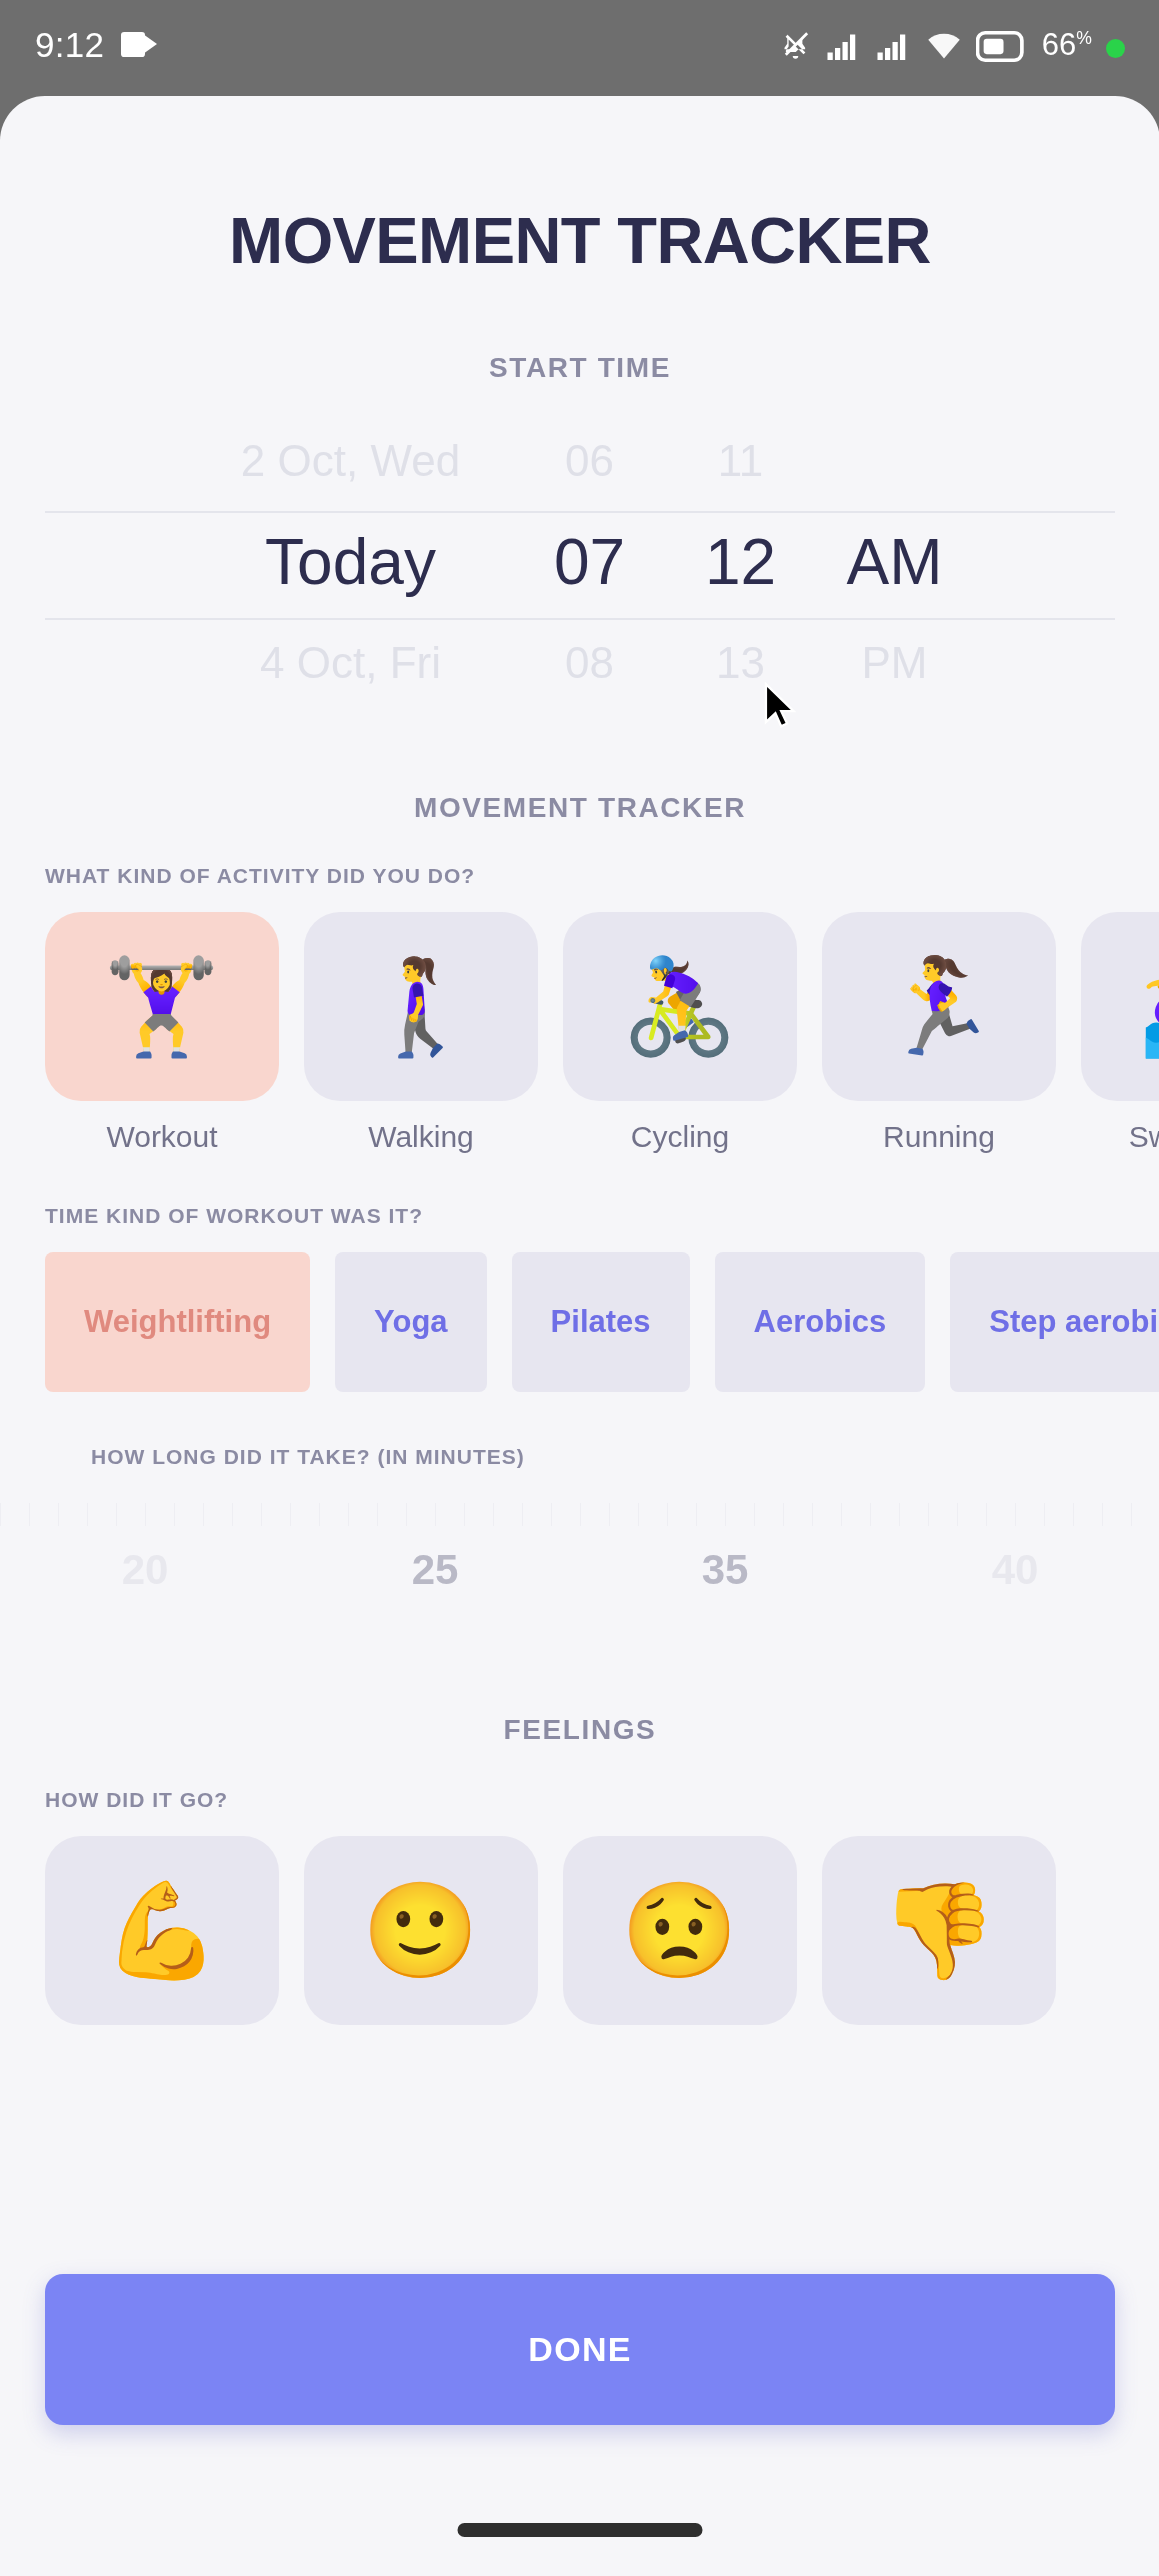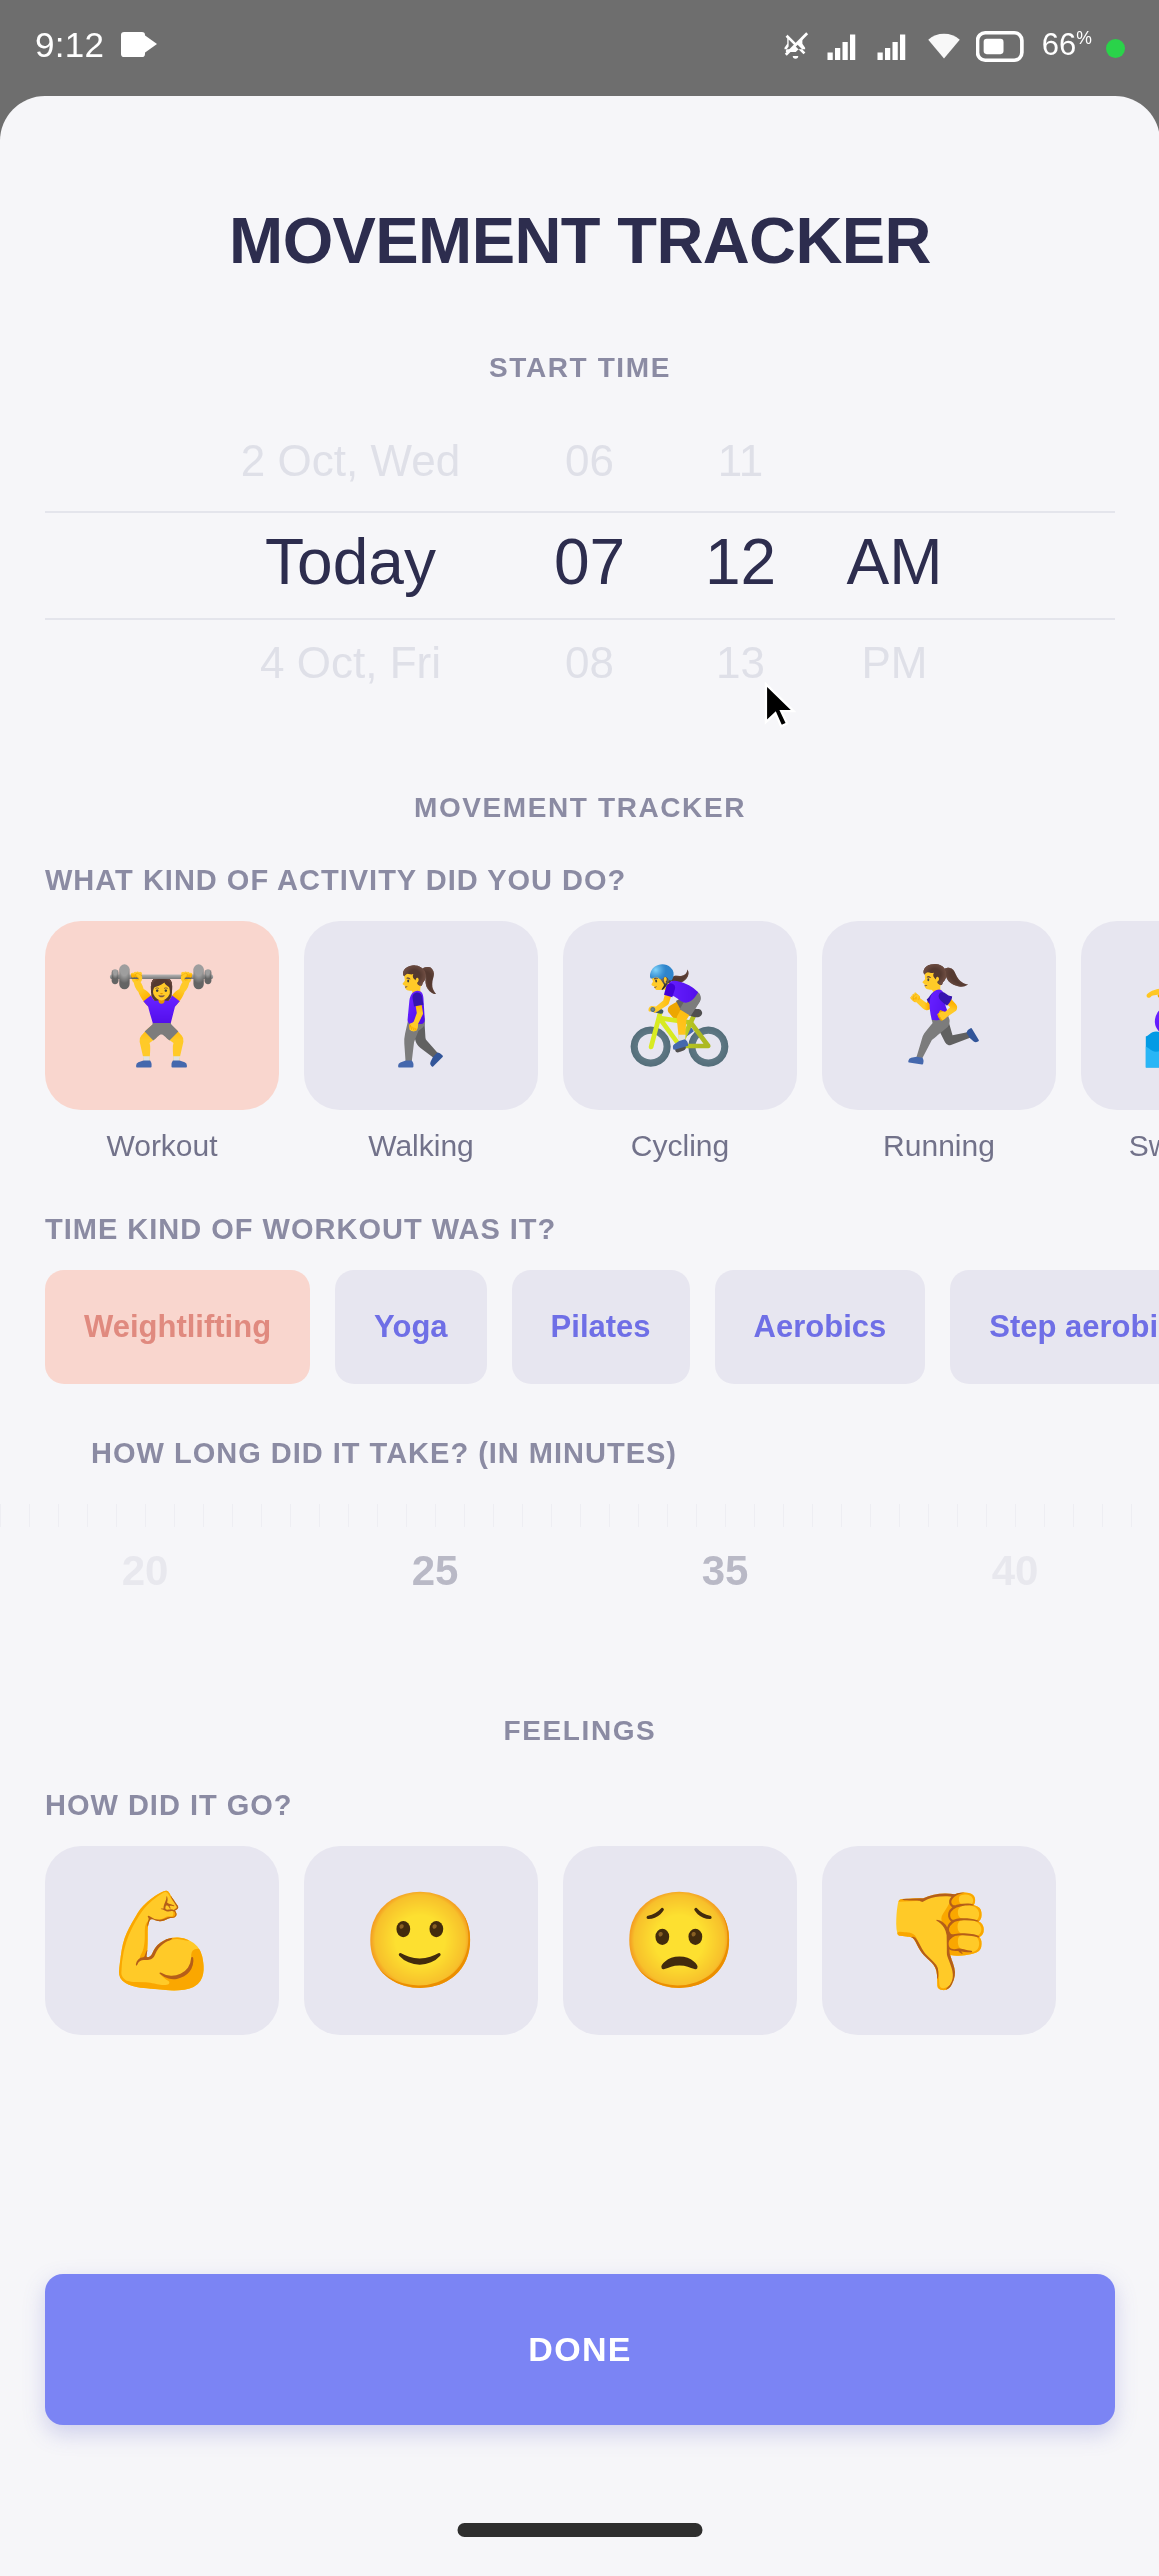--- a/index.html
+++ b/index.html
@@ -44,21 +44,21 @@
   .title {
     text-align: center; font-size: 65px; font-weight: 700; color: #2d2d4e;
     letter-spacing: -0.6px; margin-top: 107px;
   }
 
   .section-header {
     text-align: center; font-size: 28px; font-weight: 700; color: #8b8ba3;
     letter-spacing: 1.6px; margin-top: 0;
   }
   .field-label {
-    font-size: 29px; font-weight: 700; color: #8b8ba3; letter-spacing: 1px;
+    font-size: 21px; font-weight: 700; color: #8b8ba3; letter-spacing: 1px;
     padding-left: 45px;
   }
 
   
   .wheel { position: relative; height: 314px; margin-top: 26.4px; }
   .wheel-row { display: flex; justify-content: center; align-items: center; height: 101px; }
   .wheel-row > span { text-align: center; }
   .w-date { width: 327px; }
   .w-hr   { width: 151px; }
   .w-min  { width: 151px; }
@@ -80,21 +80,21 @@
     font-size: 94px; line-height: 1;
   }
   .act-card.selected { background: #f9d6ce; }
   .act-label {
     text-align: center; font-size: 30px; color: #72728a; margin-top: 19px;
   }
 
   
   .chips { display: flex; gap: 25px; padding-left: 45px; margin-top: 24px; }
   .chip {
-    flex: 0 0 auto; height: 114px; border-radius: 19px; background: #e7e6f0;
+    flex: 0 0 auto; height: 140px; border-radius: 8px; background: #e7e6f0;
     display: flex; align-items: center; justify-content: center;
     padding: 0 39px; font-size: 31px; font-weight: 700; color: #6f6fe6;
     white-space: nowrap;
   }
   .chip.selected { background: #f9d6ce; color: #e08a7f; }
 
   
   .ruler { position: relative; height: 151px; margin-top: 25px; }
   .ticks { position: absolute; top: 8.8px; left: 0; right: 0; height: 22.6px; display: flex; }
   .tick { flex: 1 1 0; border-left: 1.3px solid #eeeef3; }

